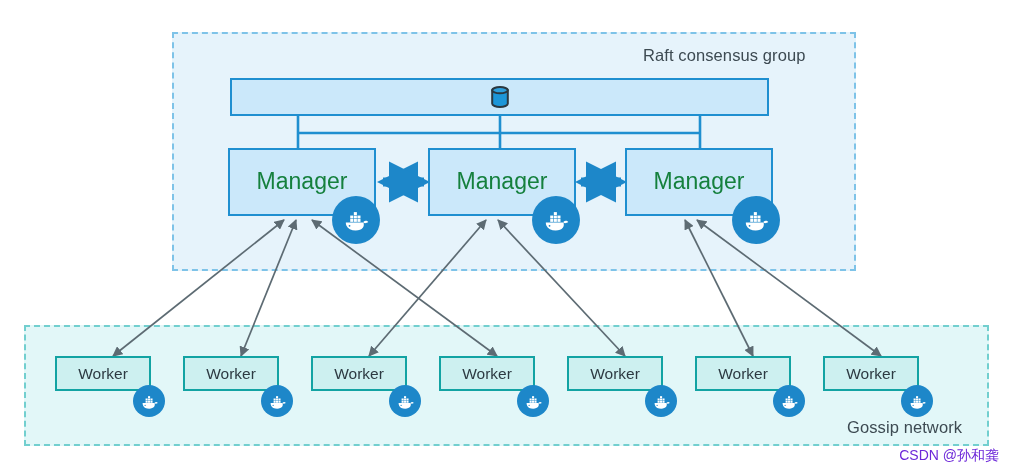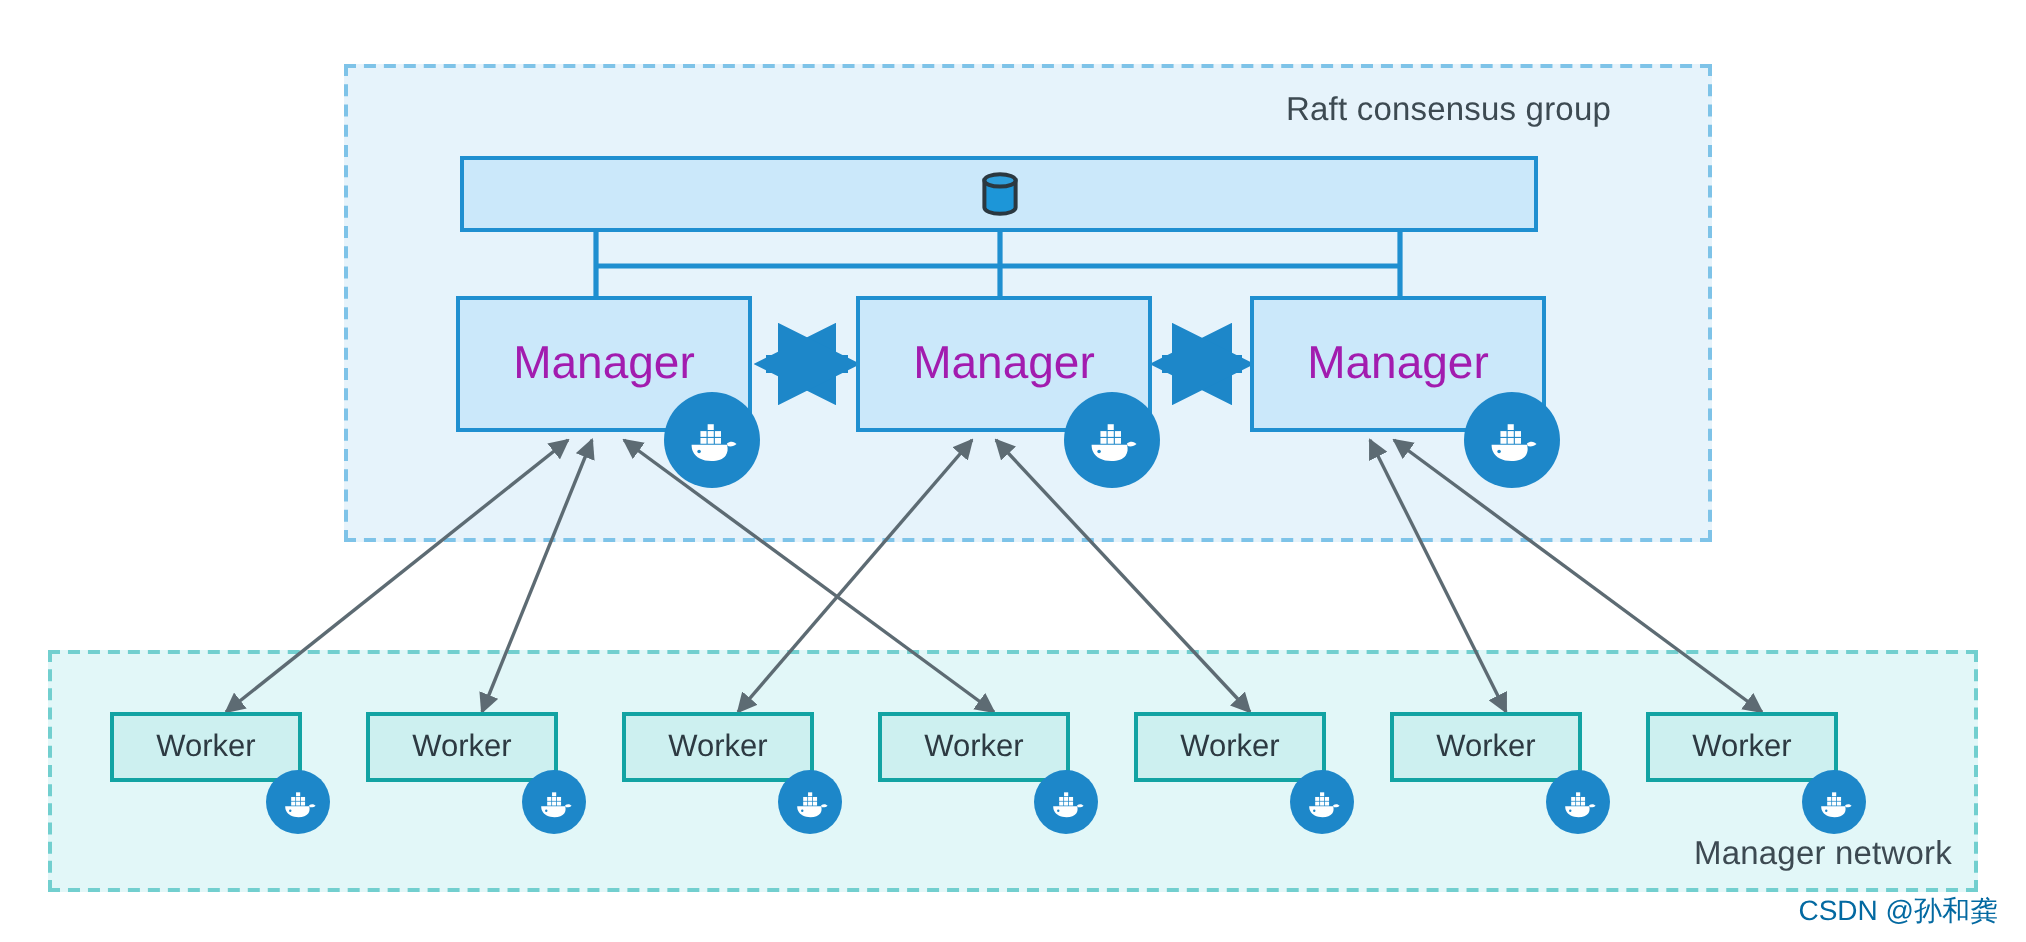--- a/index.html
+++ b/index.html
@@ -92,21 +92,21 @@
     top: 148px;
     background: #cbe8fa;
     border: 2px solid #1f8fd0;
     z-index: 4;
     display: flex;
     align-items: center;
     justify-content: center;
   }
   .manager .m-text {
     font-size: 23px;
-    color: #a21caf;
+    color: #15803d;
     white-space: nowrap;
     line-height: 1;
     margin-top: -2px;
   }
   #manager-0 { left: 228px; }
   #manager-1 { left: 428px; }
   #manager-2 { left: 625px; }
 
   
   .worker {
@@ -140,35 +140,35 @@
   }
   .docker-badge.mgr { width: 48px; height: 48px; }
   .docker-badge.wkr { width: 32px; height: 32px; }
 
   
   #watermark {
     position: absolute;
     right: 14px;
     bottom: 6px;
     font-size: 14px;
-    color: #0369a1;
+    color: #6d28d9;
     white-space: nowrap;
     z-index: 9;
   }
 </style>
 </head>
 <body>
 
 <div id="canvas">
 
   <div class="group-box" id="raft-group"></div>
   <div class="group-label" id="raft-label">Raft consensus group</div>
 
   <div class="group-box" id="gossip-group"></div>
-  <div class="group-label" id="gossip-label">Manager network</div>
+  <div class="group-label" id="gossip-label">Gossip network</div>
 
   <svg class="layer" id="wires">
     <defs>
       <marker id="thin-arrow" viewBox="0 0 10 10" refX="9" refY="5" markerWidth="6" markerHeight="6" orient="auto-start-reverse">
         <path d="M 0 0 L 10 5 L 0 10 z" fill="#5d6b73"></path>
       </marker>
       <marker id="thin-arrow-start" viewBox="0 0 10 10" refX="9" refY="5" markerWidth="6" markerHeight="6" orient="auto-start-reverse">
         <path d="M 0 0 L 10 5 L 0 10 z" fill="#5d6b73"></path>
       </marker>
       <marker id="fat-arrow" viewBox="0 0 10 10" refX="8.5" refY="5" markerWidth="4.6" markerHeight="4.6" orient="auto-start-reverse">

